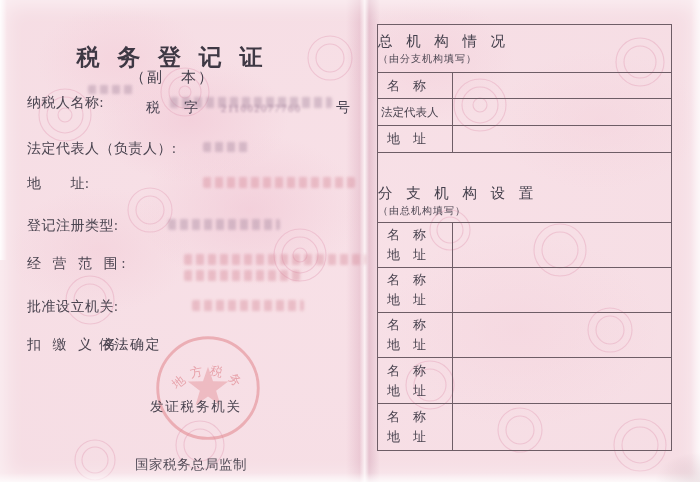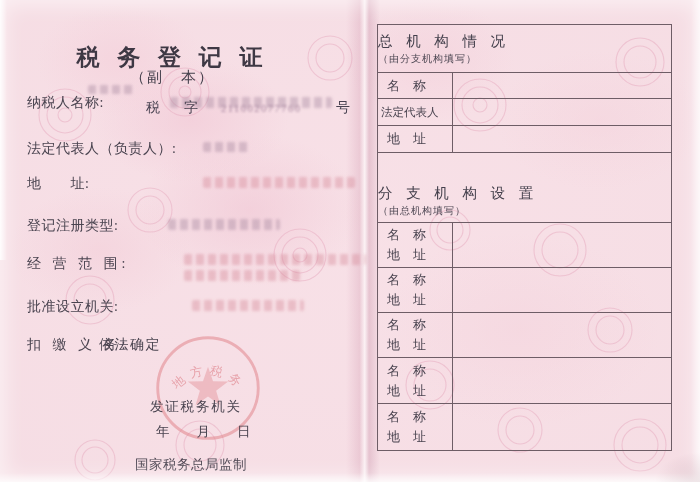--- a/index.html
+++ b/index.html
@@ -160,21 +160,20 @@
   <span class="lab" style="top:94px">纳税人名称:</span>
   <span class="lab" style="top:140px">法定代表人（负责人）:</span>
   <span class="lab" style="top:175px">地　　址:</span>
   <span class="lab" style="top:217px">登记注册类型:</span>
   <span class="lab" style="top:255px;letter-spacing:4px">经 营 范 围:</span>
   <span class="lab" style="top:298px">批准设立机关:</span>
   <span class="lab" style="top:336px;letter-spacing:4px">扣 缴 义 务:</span>
   <span class="lab" style="left:99px;top:336px;letter-spacing:1.5px">依法确定</span>
 
   <span class="abs issuing">发证税务机关</span>
-  <span class="abs dateline">年　　月　　日</span>
   <div class="abs footer">国家税务总局监制</div>
 
   <div class="fb" style="left:88px;top:85px;width:46px;height:9px"></div>
   <div class="fb" style="left:170px;top:97px;width:162px;height:11px"></div>
   <div class="fb" style="left:203px;top:142px;width:48px;height:10px"></div>
   <div class="fbr" style="left:203px;top:177px;width:152px;height:11px"></div>
   <div class="fb" style="left:168px;top:219px;width:112px;height:11px"></div>
   <div class="fbr" style="left:184px;top:254px;width:182px;height:11px"></div>
   <div class="fbr" style="left:184px;top:270px;width:116px;height:11px"></div>
   <div class="fbr" style="left:192px;top:300px;width:112px;height:11px"></div>

